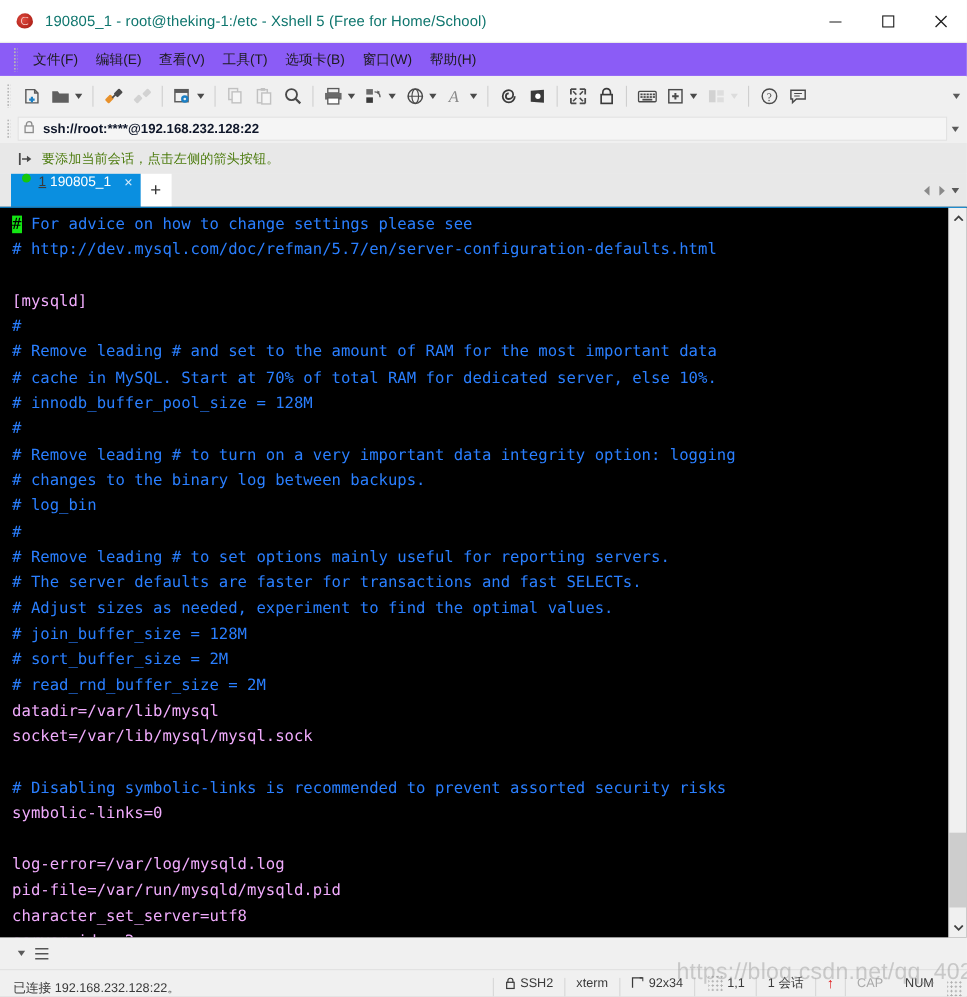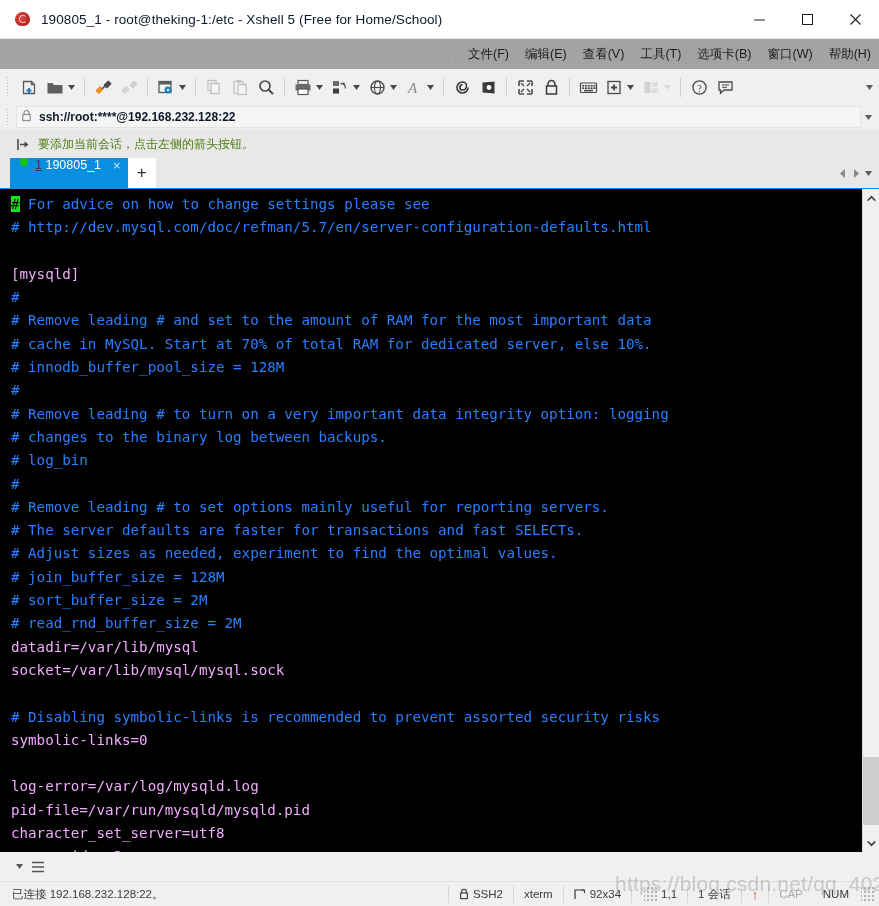--- a/index.html
+++ b/index.html
@@ -53,21 +53,21 @@
   .app-icon .swirl {
     position: absolute;
     left: 5px; top: 5px;
     width: 6px; height: 6px;
     border: 1.5px solid #f3c6c2;
     border-radius: 50%;
     border-right-color: transparent;
   }
   .title-text {
     font-size: 13.5px;
-    color: #0f172a;
+    color: #0f766e;
     white-space: nowrap;
     letter-spacing: 0.1px;
   }
   .win-buttons {
     position: absolute;
     right: 0; top: 0;
     height: 39px;
     display: flex;
   }
   .win-btn {
@@ -76,27 +76,26 @@
     align-items: center;
     justify-content: center;
     cursor: default;
   }
   .win-btn svg { display: block; }
 
   
   .menubar {
     height: 31px;
     min-height: 31px;
-    background: #a3a3a3;
+    background: #8b5cf6;
     display: flex;
     align-items: center;
     padding-left: 12px;
     box-sizing: border-box;
     border-bottom: 1px solid #f0f0f0;
-    justify-content: flex-end;
   }
   .menu-item {
     font-size: 12.5px;
     color: #1b1b1b;
     padding: 4px 8px;
     white-space: nowrap;
     cursor: default;
   }
 
   
@@ -357,21 +356,21 @@
     cursor: default;
   }
 
   
   .statusbar {
     height: 16px;
     min-height: 25px;
     background: #f0f0f0;
     border-top: 1px solid #e0e0e0;
     display: flex;
-    align-items: center;
+    align-items: flex-end;
     font-size: 11.5px;
     color: #3a3a3a;
     box-sizing: border-box;
     position: relative;
   }
   .st-conn {
     padding-left: 12px;
     white-space: nowrap;
   }
   .st-spacer { flex: 1; }

